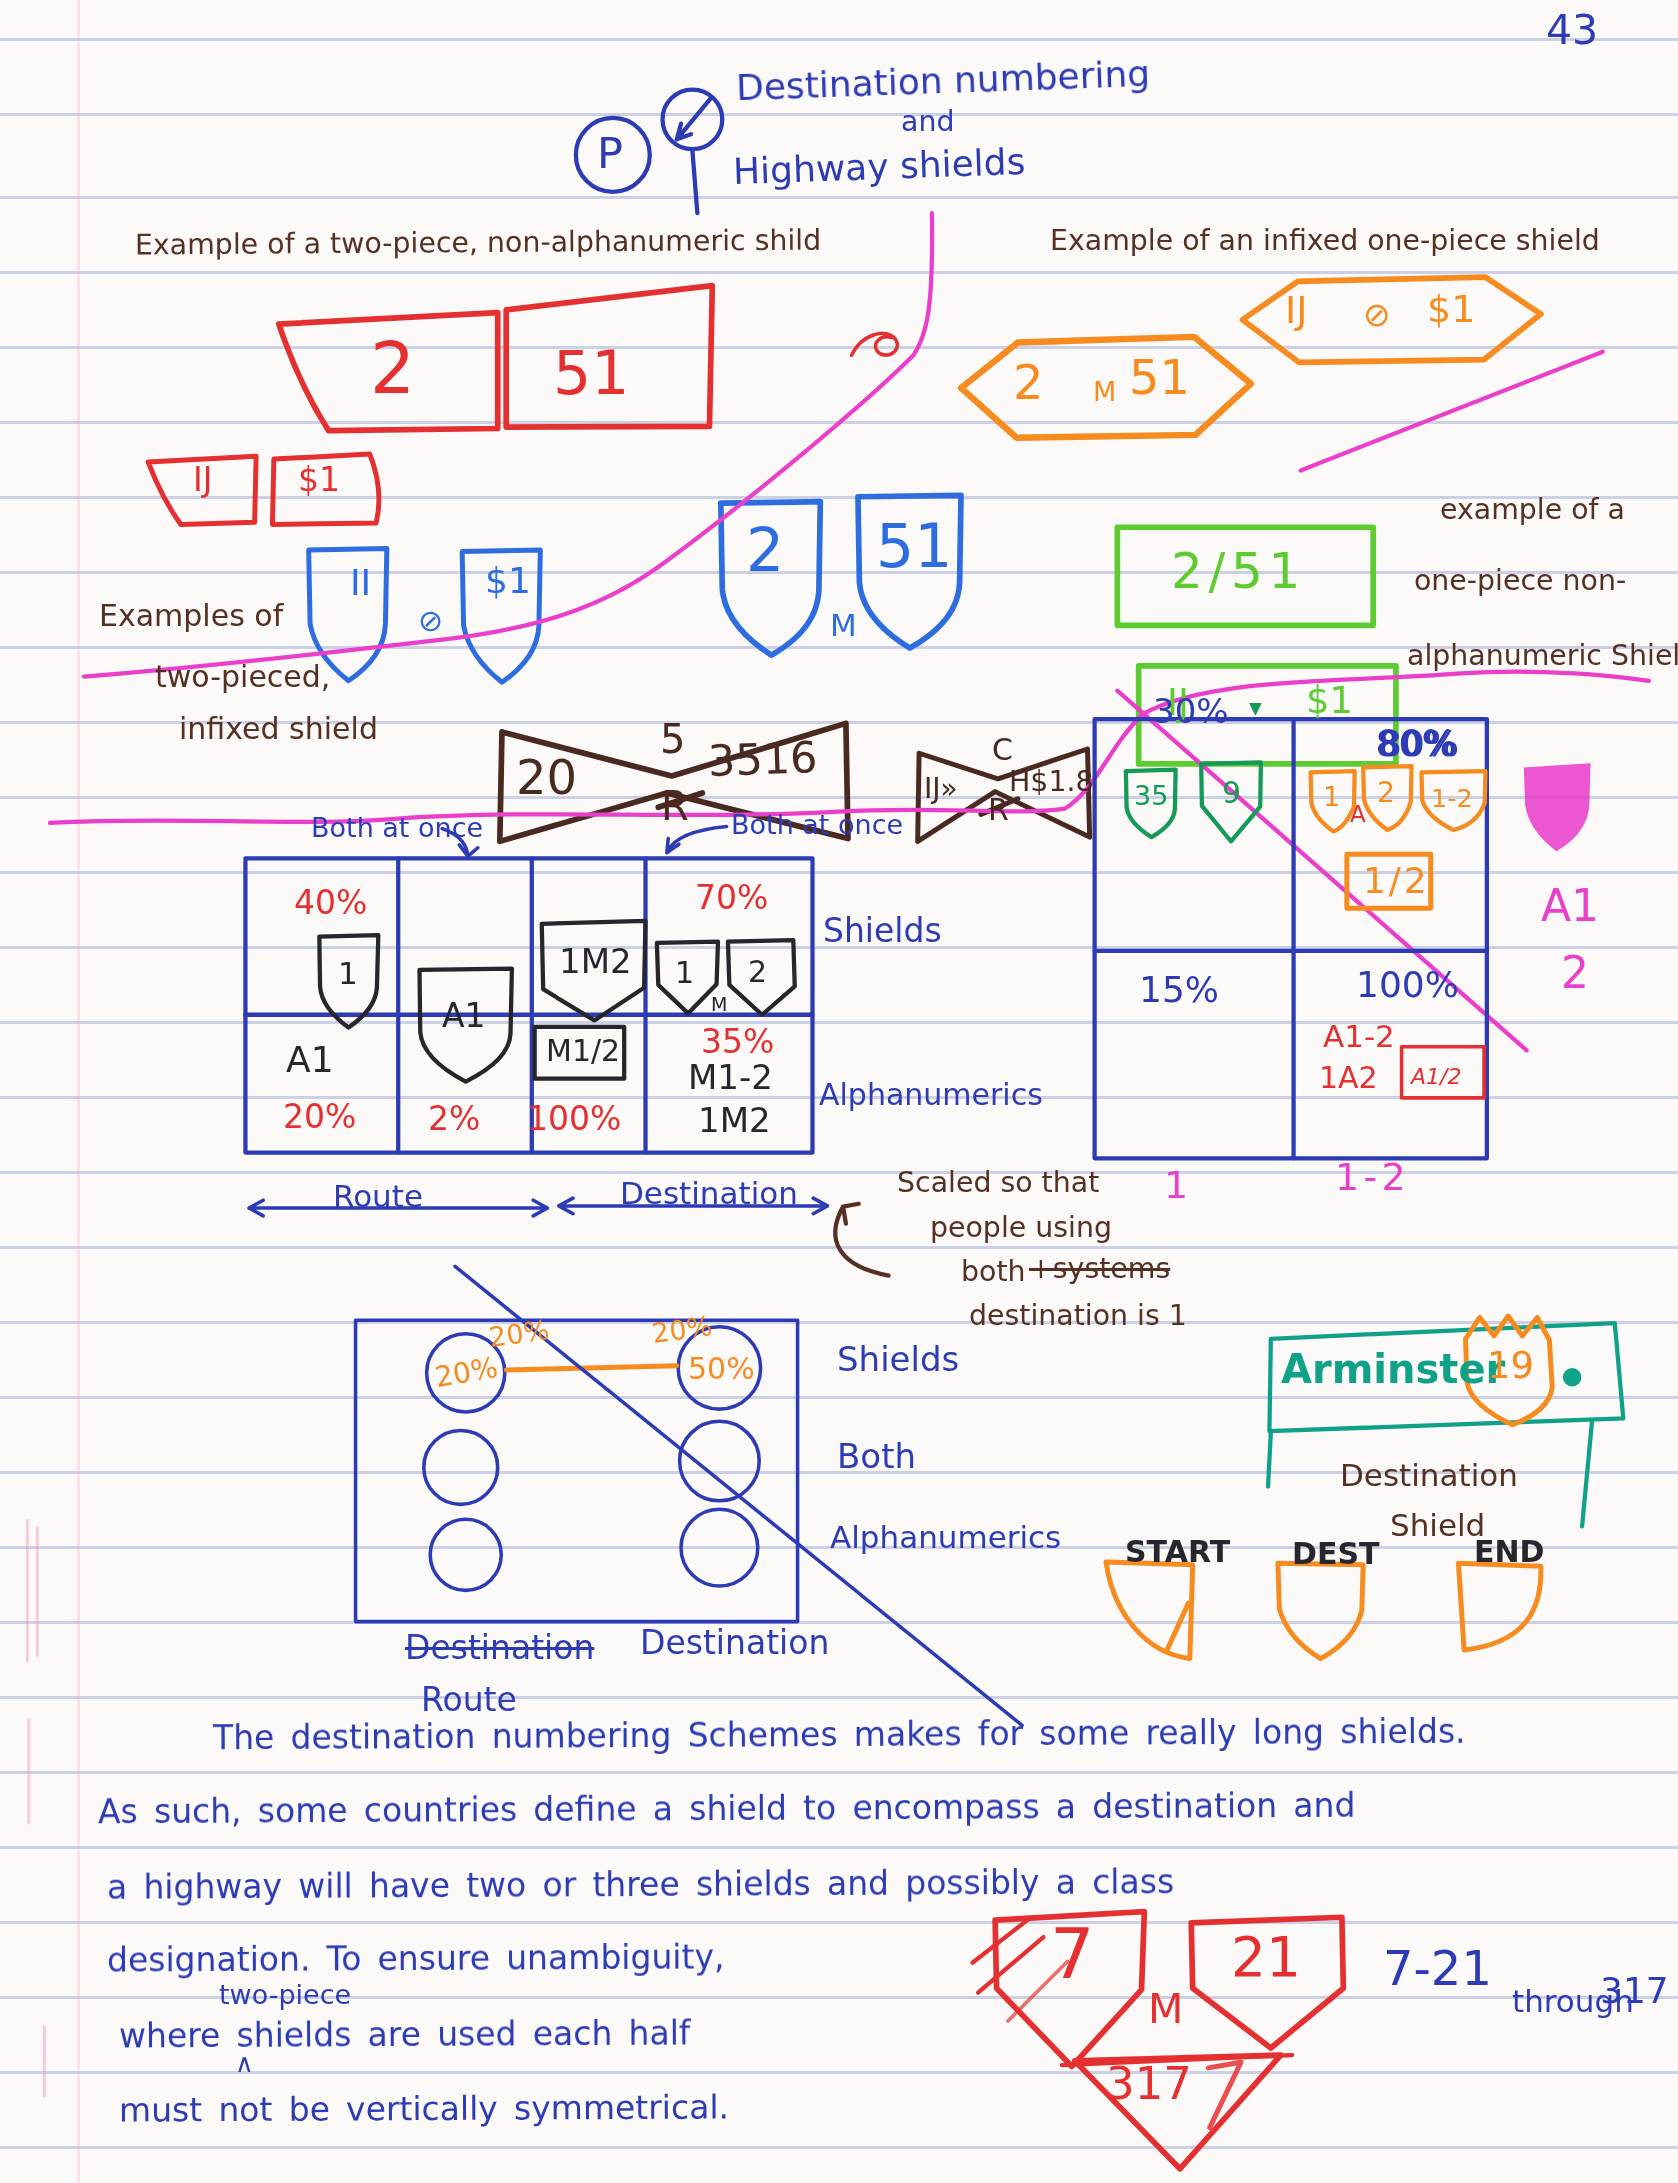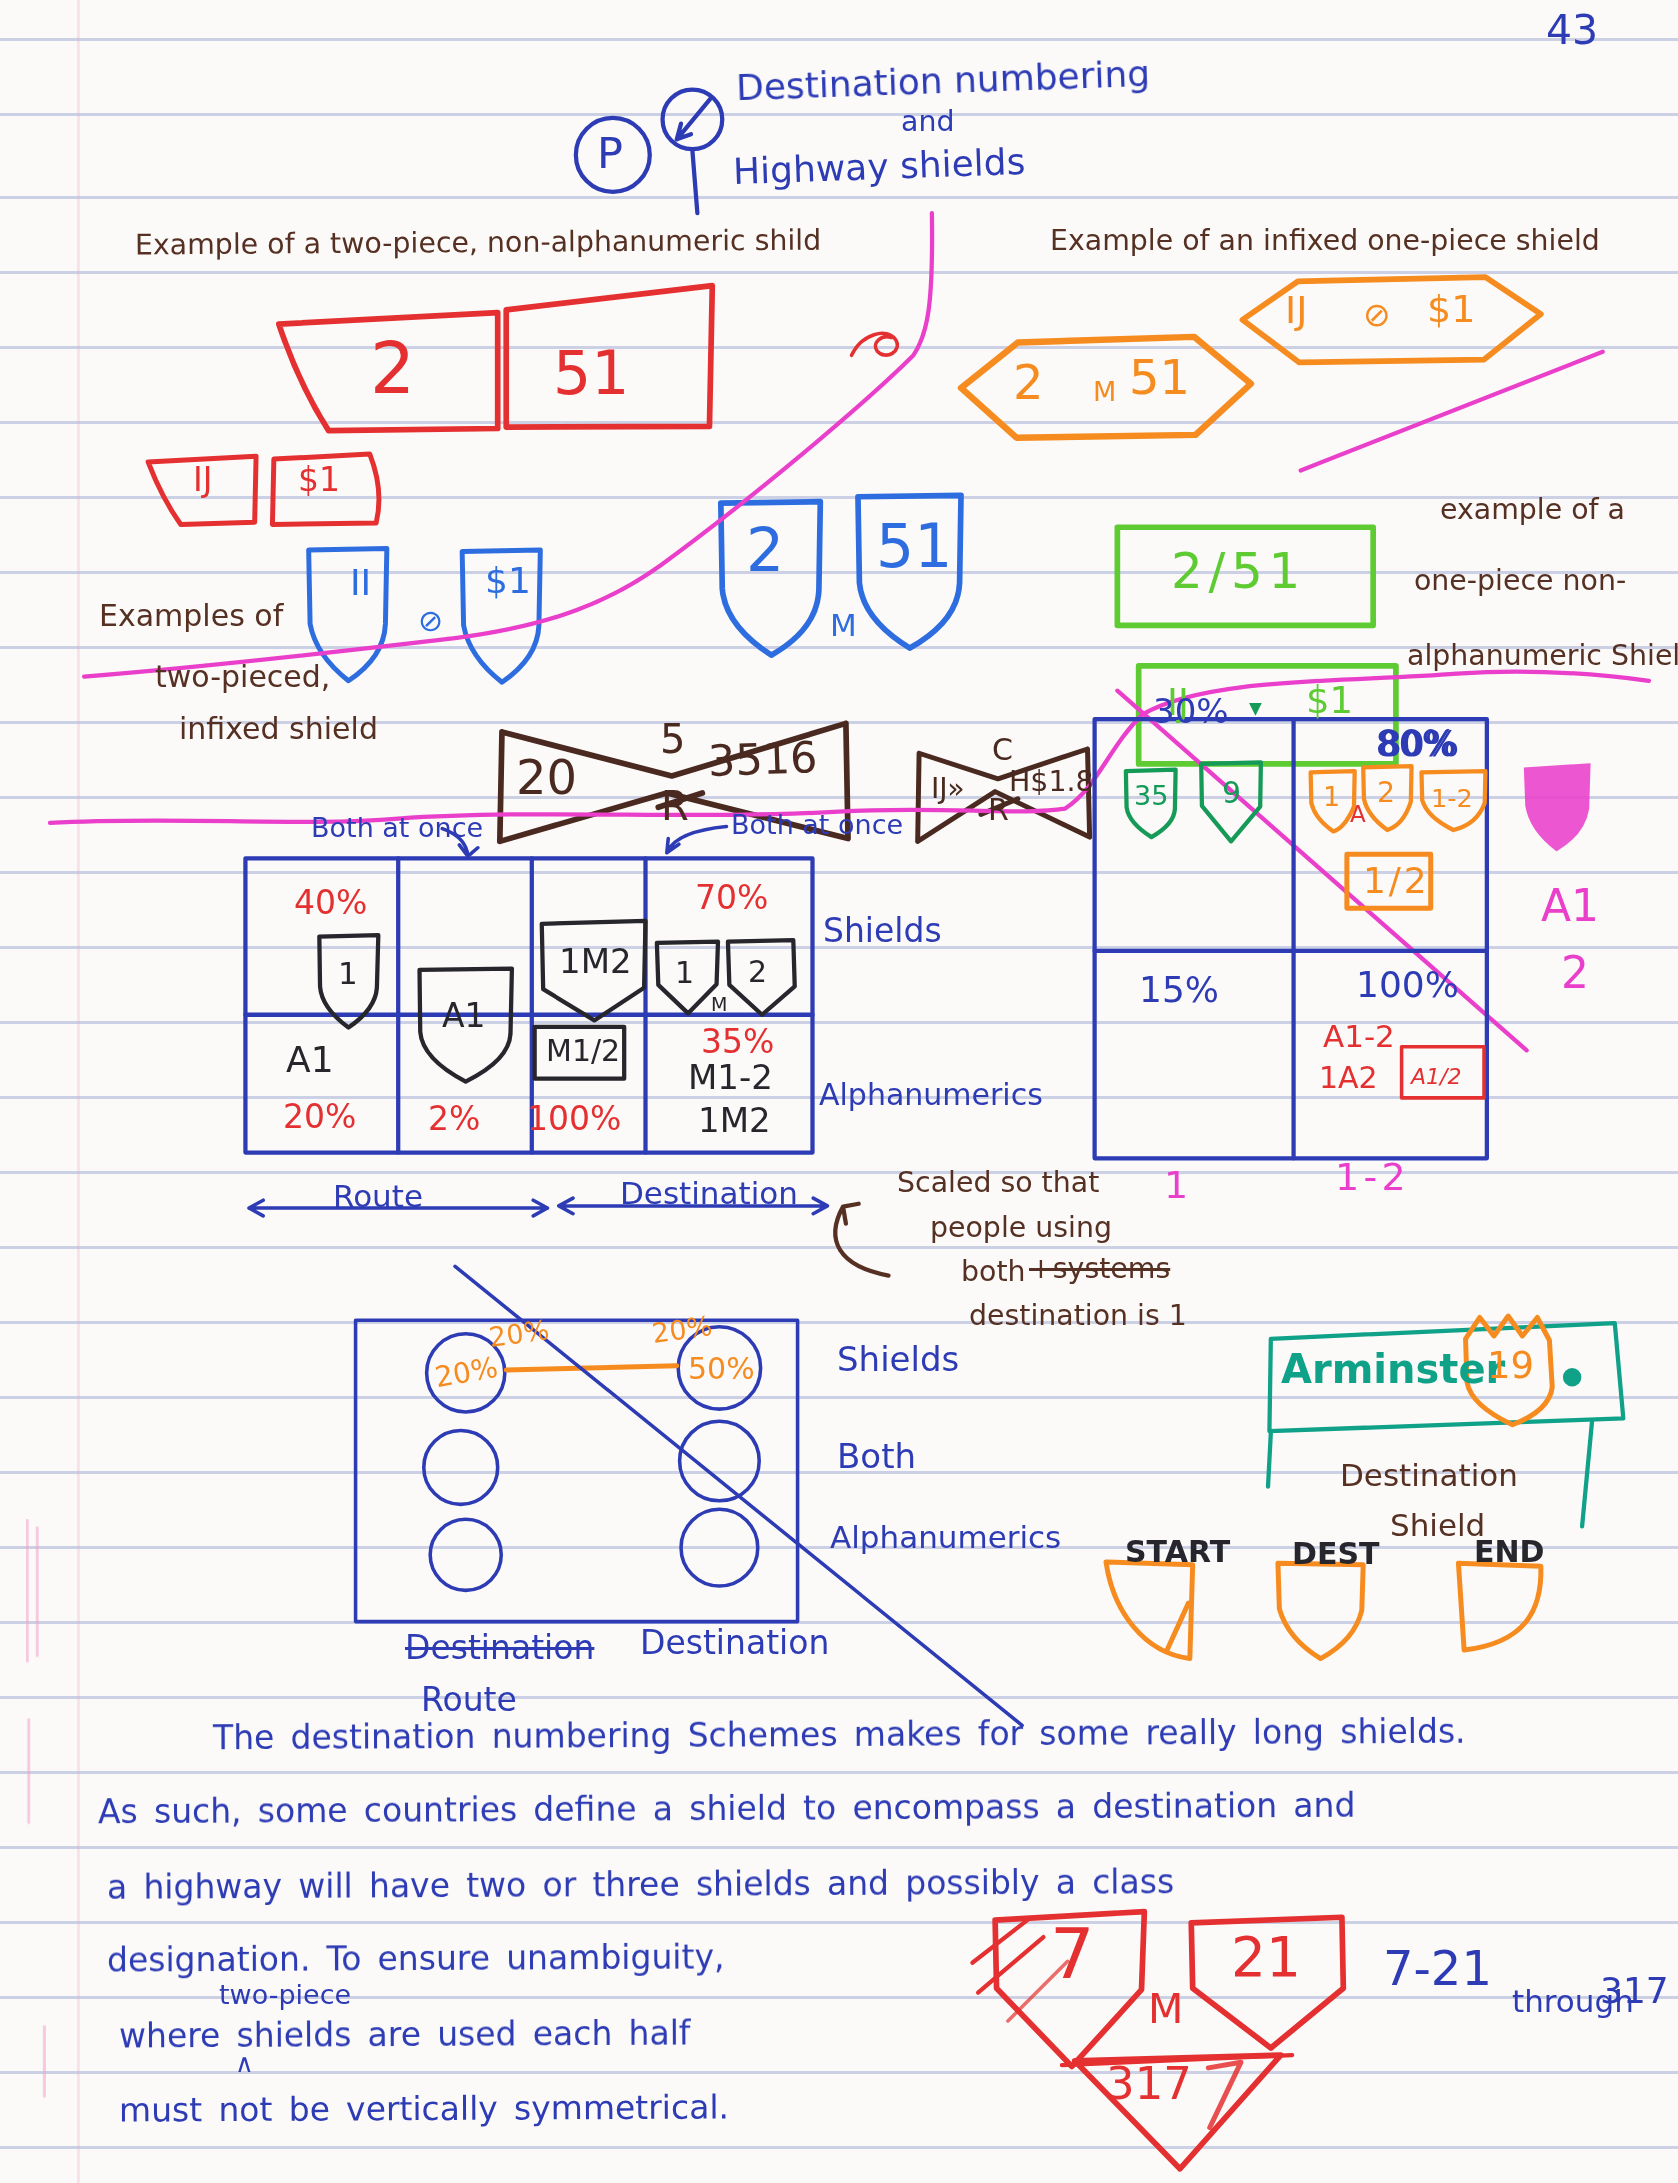--- a/index.html
+++ b/index.html
@@ -218,21 +218,21 @@
 
   <div class="t green" style="left:1171px;top:546px;font-size:50px;letter-spacing:5.7px;">2/51</div>
   <div class="t green" style="left:1167px;top:684px;font-size:37px;">IJ</div>
   <div class="t dgreen" style="left:1249px;top:695px;font-size:25.6px;">▾</div>
   <div class="t green" style="left:1306px;top:682px;font-size:37px;">$1</div>
 
   <div class="t dbrown" style="left:516px;top:753px;font-size:48px;">20</div>
   <div class="t dbrown" style="left:660px;top:719px;font-size:40px;">5</div>
   <div class="t dbrown" style="left:661px;top:786px;font-size:40px;">R</div>
   <div class="t dbrown tilt" style="left:708px;top:738px;font-size:43px;">3516</div>
-  <div class="t dbrown" style="left:924px;top:775px;font-size:28.4px;margin-left:7px;">IJ»</div>
+  <div class="t dbrown" style="left:924px;top:775px;font-size:28.4px;">IJ»</div>
   <div class="t dbrown" style="left:992px;top:735px;font-size:30px;">C</div>
   <div class="t dbrown" style="left:988px;top:795px;font-size:30px;">R</div>
   <div class="t dbrown" style="left:1009px;top:768px;font-size:28.4px;">H$1.8</div>
 
   <div class="t blue" style="left:311px;top:814px;font-size:27px;">Both at once</div>
   <div class="t blue" style="left:731px;top:811px;font-size:27px;">Both at once</div>
   <div class="t red" style="left:294px;top:886px;font-size:33px;">40%</div>
   <div class="t blk" style="left:338px;top:958px;font-size:31px;">1</div>
   <div class="t blk" style="left:442px;top:999px;font-size:33px;">A1</div>
   <div class="t blk" style="left:559px;top:944px;font-size:34px;">1M2</div>

